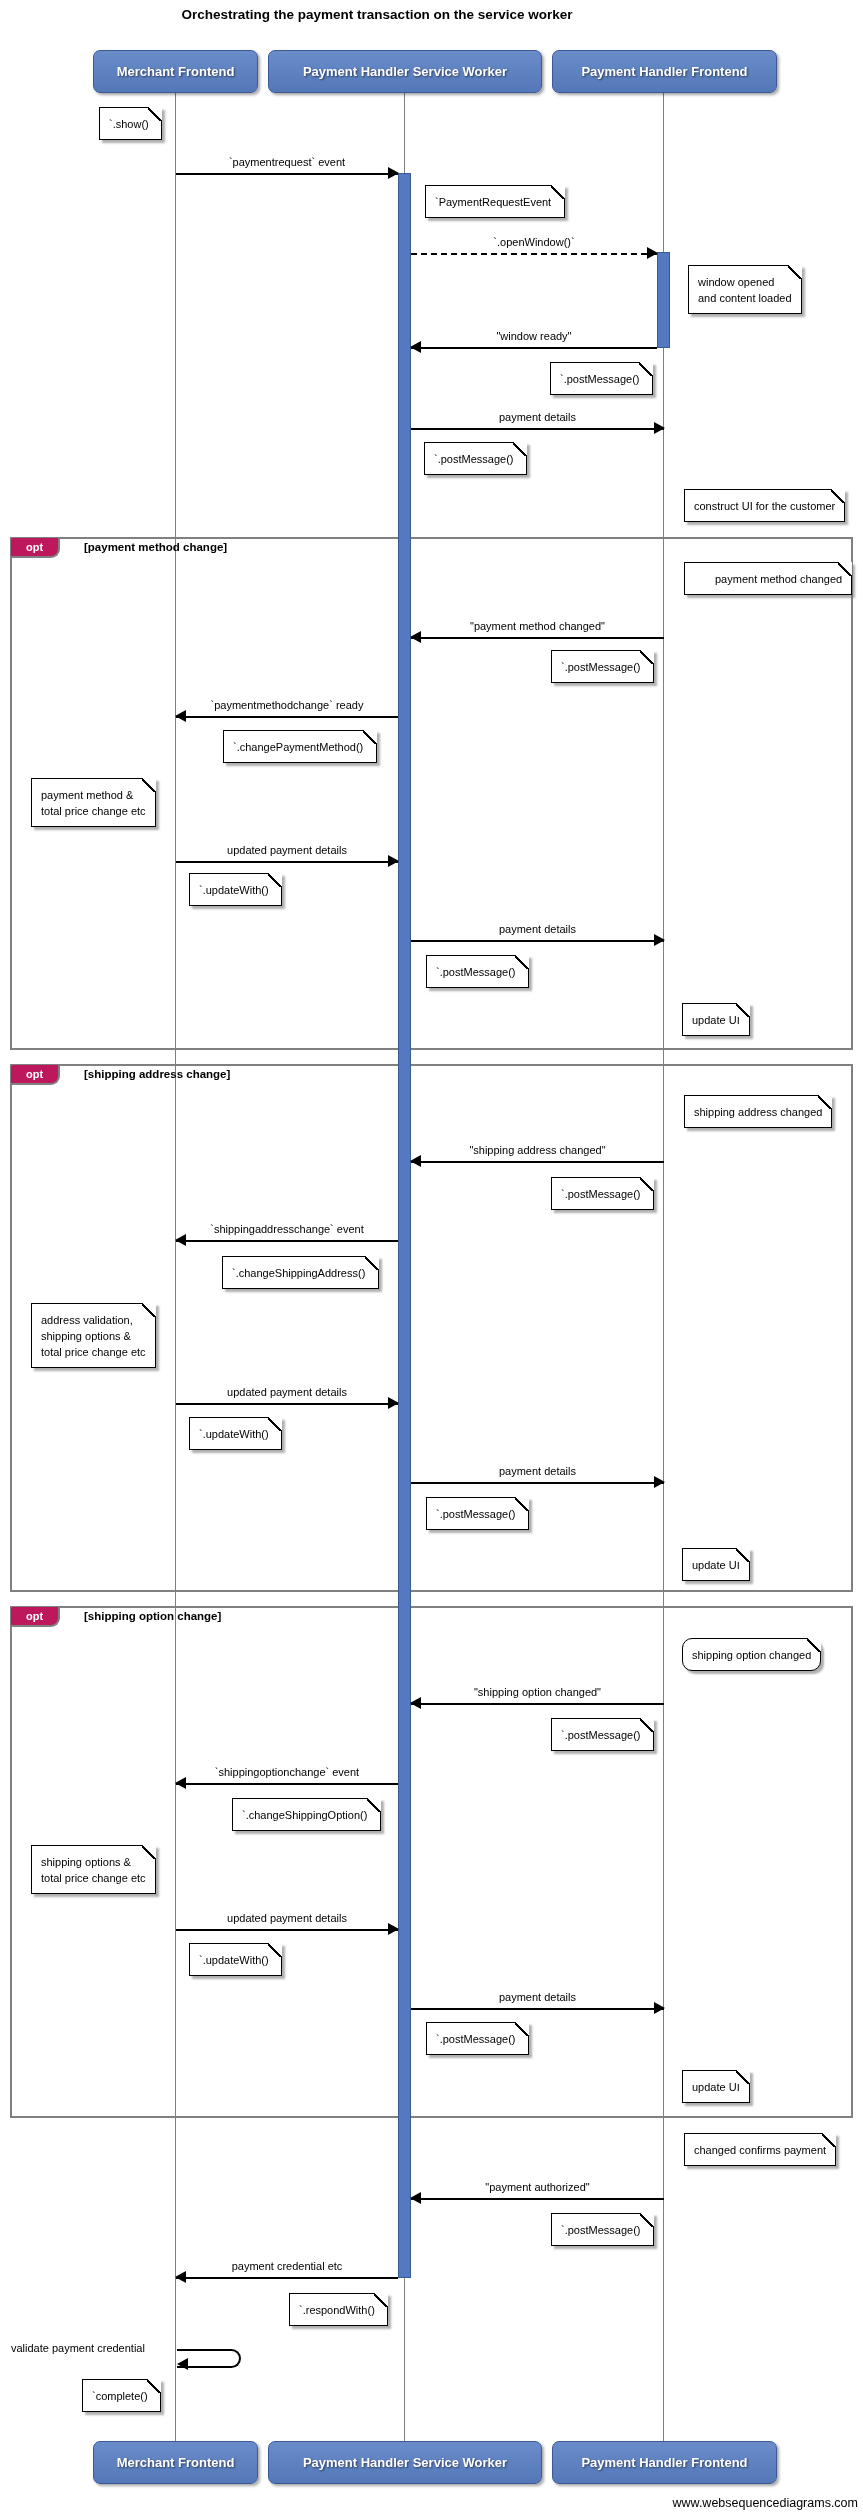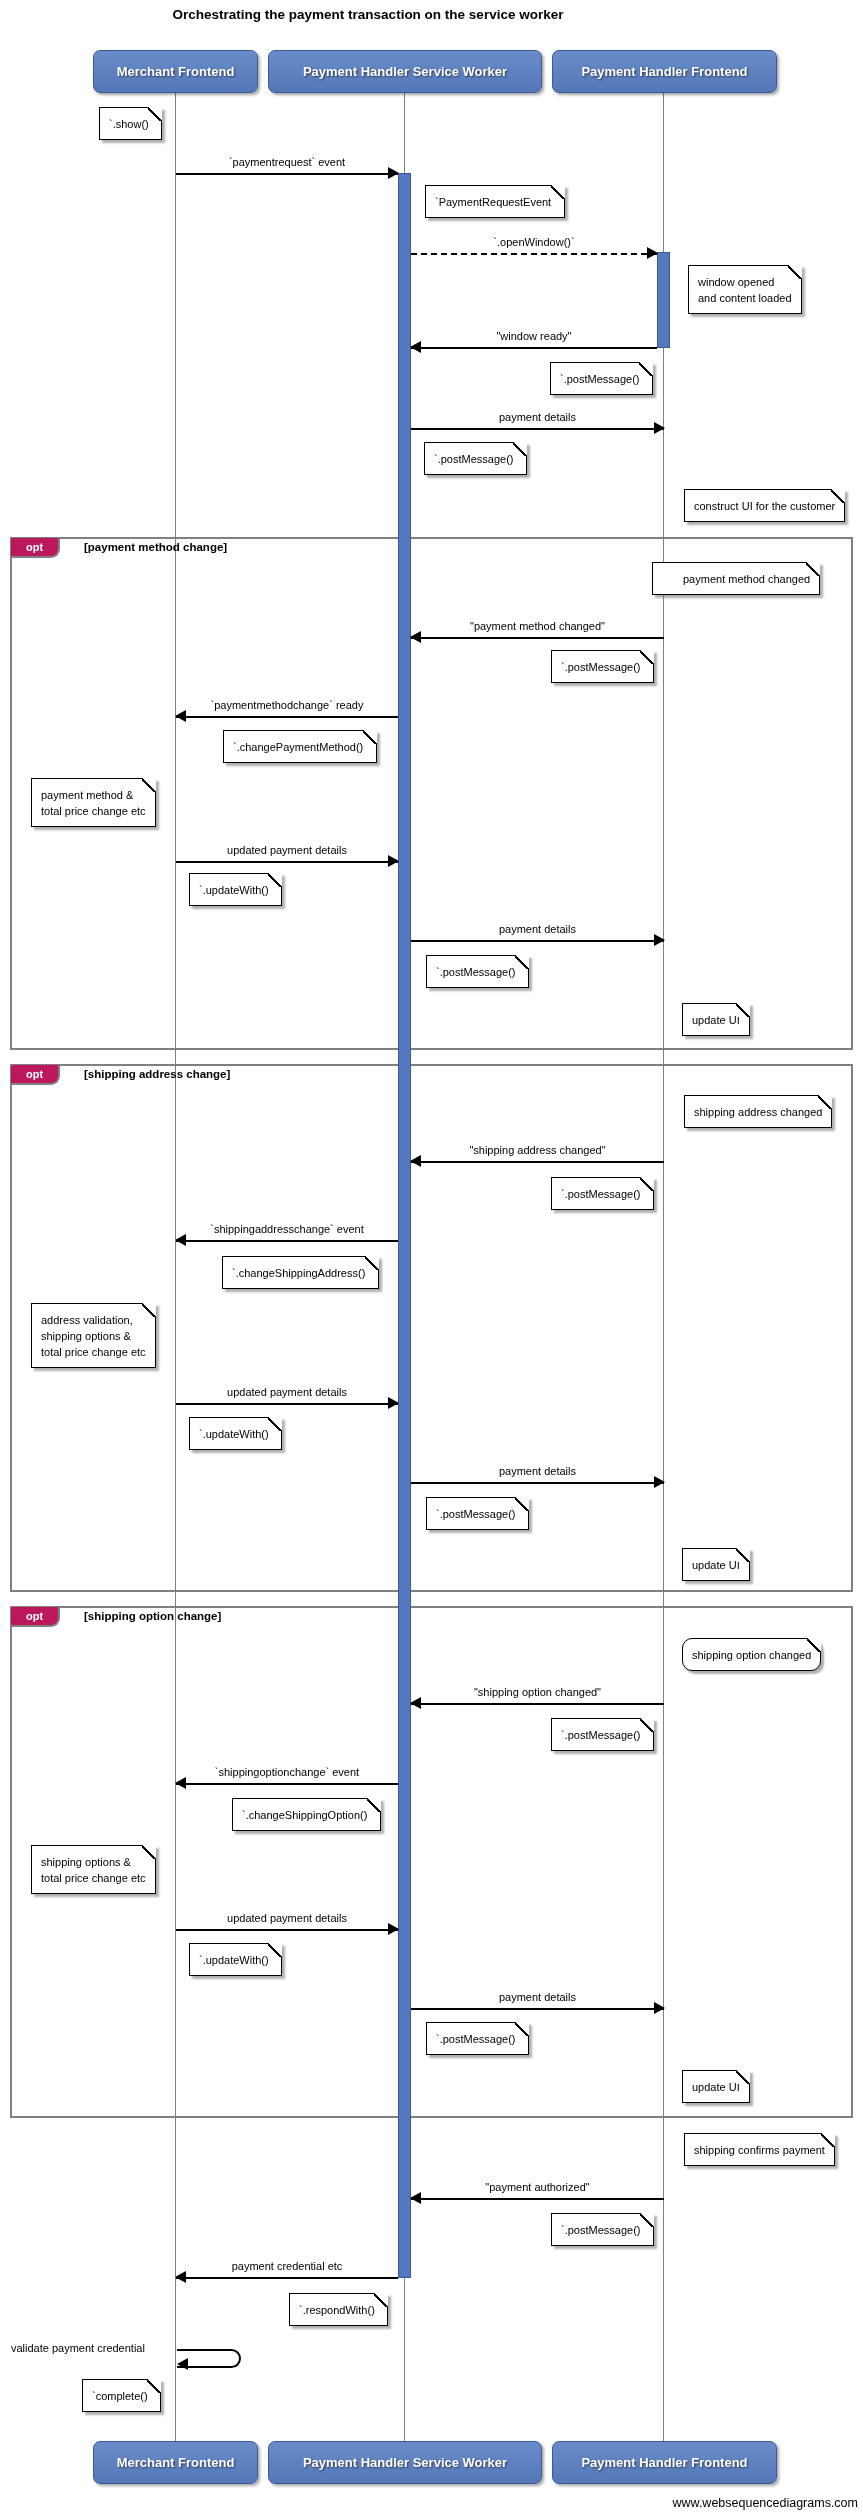--- a/index.html
+++ b/index.html
@@ -1,18 +1,18 @@
 <!DOCTYPE html>
 <html><head>
 <meta charset="utf-8">
 <style>
   html,body{margin:0;padding:0;background:#fff;}
   .diagram{position:relative;width:863px;height:2519px;background:#fff;overflow:hidden;
     font-family:"Liberation Sans","DejaVu Sans",sans-serif;color:#000;}
-  .title{position:absolute;left:7px;top:7px;width:722px;text-align:center;
+  .title{position:absolute;left:16px;top:7px;width:722px;text-align:center;
     font-size:13.5px;font-weight:bold;}
   .lifeline{position:absolute;width:0;border-left:1px solid #808080;z-index:1;}
   .fragment{position:absolute;border:2px solid #808080;z-index:2;box-sizing:border-box;}
   .fragment-tab{position:absolute;left:-1px;top:-1px;width:47px;height:18px;
     background:#be185d;color:#fff;font-size:11px;font-weight:bold;text-align:center;
     line-height:18px;border-right:2px solid #808080;border-bottom:2px solid #808080;
     border-bottom-right-radius:9px;border-top-left-radius:2px;}
   .fragment-cond{position:absolute;left:72px;top:2px;font-size:11.5px;font-weight:bold;white-space:nowrap;}
   .activation{position:absolute;width:13px;background:#5579c0;border:1px solid #3a5a96;
     box-sizing:border-box;z-index:3;}
@@ -200,21 +200,21 @@
   <div class="self-loop" style="left:177px;top:2349px;"></div>
   <i class="self-head" style="left:177px;top:2358px;"></i>
 
   <div class="note" style="left:99px;top:107px;"><span class="fold"></span><span>`.show()`</span></div>
   <div class="note" style="left:425px;top:185px;text-align:right;"><span class="fold"></span><span>`PaymentRequestEvent`</span></div>
   <div class="note" style="left:688px;top:265px;"><span class="fold"></span><span>window opened
 and content loaded</span></div>
   <div class="note" style="left:550px;top:362px;"><span class="fold"></span><span>`.postMessage()`</span></div>
   <div class="note" style="left:424px;top:442px;"><span class="fold"></span><span>`.postMessage()`</span></div>
   <div class="note" style="left:684px;top:489px;"><span class="fold"></span><span>construct UI for the customer</span></div>
-  <div class="note" style="left:652px;top:562px;padding-left:30px;"><span class="fold"></span><span>payment method changed</span></div>
+  <div class="note" style="left:684px;top:562px;padding-left:30px;"><span class="fold"></span><span>payment method changed</span></div>
   <div class="note" style="left:551px;top:650px;"><span class="fold"></span><span>`.postMessage()`</span></div>
   <div class="note" style="left:223px;top:730px;"><span class="fold"></span><span>`.changePaymentMethod()`</span></div>
   <div class="note" style="left:31px;top:778px;"><span class="fold"></span><span>payment method &amp;
 total price change etc</span></div>
   <div class="note" style="left:189px;top:873px;"><span class="fold"></span><span>`.updateWith()`</span></div>
   <div class="note" style="left:426px;top:955px;"><span class="fold"></span><span>`.postMessage()`</span></div>
   <div class="note" style="left:682px;top:1003px;"><span class="fold"></span><span>update UI</span></div>
   <div class="note" style="left:684px;top:1095px;"><span class="fold"></span><span>shipping address changed</span></div>
   <div class="note" style="left:551px;top:1177px;"><span class="fold"></span><span>`.postMessage()`</span></div>
   <div class="note" style="left:222px;top:1256px;"><span class="fold"></span><span>`.changeShippingAddress()`</span></div>
@@ -225,19 +225,19 @@
   <div class="note" style="left:426px;top:1497px;"><span class="fold"></span><span>`.postMessage()`</span></div>
   <div class="note" style="left:682px;top:1548px;"><span class="fold"></span><span>update UI</span></div>
   <div class="note" style="left:682px;top:1638px;border-radius:10px;"><span class="fold"></span><span>shipping option changed</span></div>
   <div class="note" style="left:551px;top:1718px;"><span class="fold"></span><span>`.postMessage()`</span></div>
   <div class="note" style="left:232px;top:1798px;"><span class="fold"></span><span>`.changeShippingOption()`</span></div>
   <div class="note" style="left:31px;top:1845px;"><span class="fold"></span><span>shipping options &amp;
 total price change etc</span></div>
   <div class="note" style="left:189px;top:1943px;"><span class="fold"></span><span>`.updateWith()`</span></div>
   <div class="note" style="left:426px;top:2022px;"><span class="fold"></span><span>`.postMessage()`</span></div>
   <div class="note" style="left:682px;top:2070px;"><span class="fold"></span><span>update UI</span></div>
-  <div class="note" style="left:684px;top:2133px;"><span class="fold"></span><span>shipping confirms payment</span></div>
+  <div class="note" style="left:684px;top:2133px;"><span class="fold"></span><span>changed confirms payment</span></div>
   <div class="note" style="left:551px;top:2213px;"><span class="fold"></span><span>`.postMessage()`</span></div>
   <div class="note" style="left:289px;top:2293px;"><span class="fold"></span><span>`.respondWith()`</span></div>
   <div class="note" style="left:82px;top:2379px;"><span class="fold"></span><span>`complete()`</span></div>
 
   <div class="watermark">www.websequencediagrams.com</div>
 </div>
 
 </body></html>

